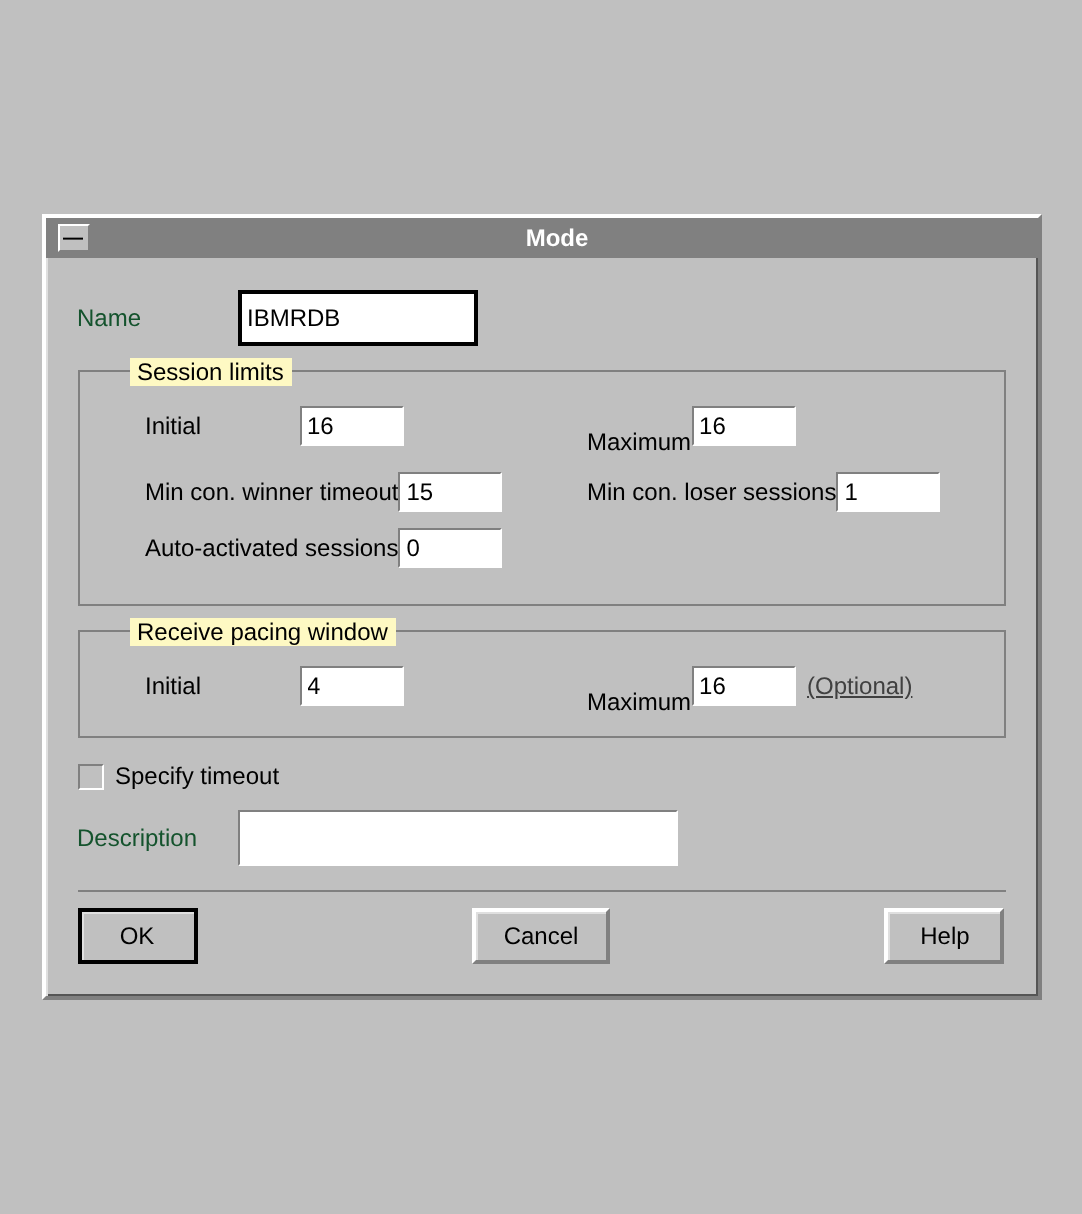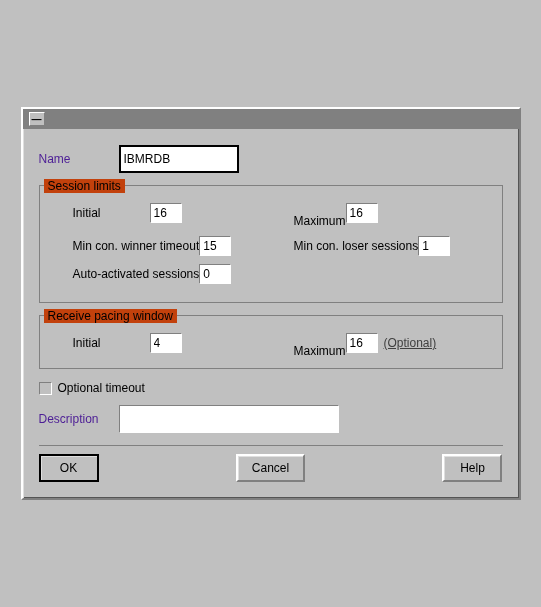--- a/index.html
+++ b/index.html
@@ -63,21 +63,21 @@
     }
 
     .form-row {
       display: flex;
       align-items: center;
       margin-bottom: 12px;
     }
 
     .form-label {
       font-size: 12px;
-      color: #4c1d95;
+      color: #14532d;
       min-width: 80px;
     }
 
     .text-input {
       background: #ffffff;
       border: 1px solid;
       border-color: #808080 #ffffff #ffffff #808080;
       padding: 1px 3px;
       font-size: 12px;
       font-family: inherit;
@@ -93,22 +93,22 @@
     .group-box {
       border: 1px solid #808080;
       padding: 8px 10px 10px 10px;
       margin-bottom: 12px;
       position: relative;
     }
 
     .group-box-title {
       position: absolute;
       top: -7px;
-      left: 4px;
-      background: #c2410c;
+      left: 25px;
+      background: #fef9c3;
       padding: 0 4px;
       font-size: 12px;
       color: #000;
     }
 
     .group-content {
       margin-top: 4px;
     }
 
     .session-row {
@@ -117,21 +117,21 @@
       margin-bottom: 8px;
     }
 
     .session-label {
       font-size: 12px;
       color: #000;
       padding-left: 23px;
     }
 
     .small-input {
-      width: 32px;
+      width: 52px;
       height: 20px;
     }
 
     .col-left {
       display: flex;
       align-items: center;
       flex: 1;
     }
 
     .col-right {
@@ -224,20 +224,21 @@
       text-decoration: underline;
     }
   </style>
 </head>
 <body>
 
 <div class="window">
 
   <div class="title-bar">
     <div class="title-bar-btn">—</div>
+    <span class="title-bar-text">Mode</span>
   </div>
 
   <div class="window-body">
 
     <div class="form-row">
       <span class="form-label">Name</span>
       <input type="text" class="text-input name-input" value="IBMRDB" style="">
     </div>
 
     <div class="group-box">
@@ -288,21 +289,21 @@
             <span class="session-label label-max">Maximum</span>
             <input type="text" class="text-input small-input" value="16" style="">
             <span class="optional-label">(Optional)</span>
           </div>
         </div>
       </div>
     </div>
 
     <div class="checkbox-row">
       <div class="win-checkbox"></div>
-      <span>Optional timeout</span>
+      <span>Specify timeout</span>
     </div>
 
 
     <div class="form-row" style="margin-top:8px;">
       <span class="form-label">Description</span>
       <input type="text" class="text-input desc-input" value="" style="">
     </div>
 
     <div class="button-row">
       <button class="win-button ok-button">OK</button>

